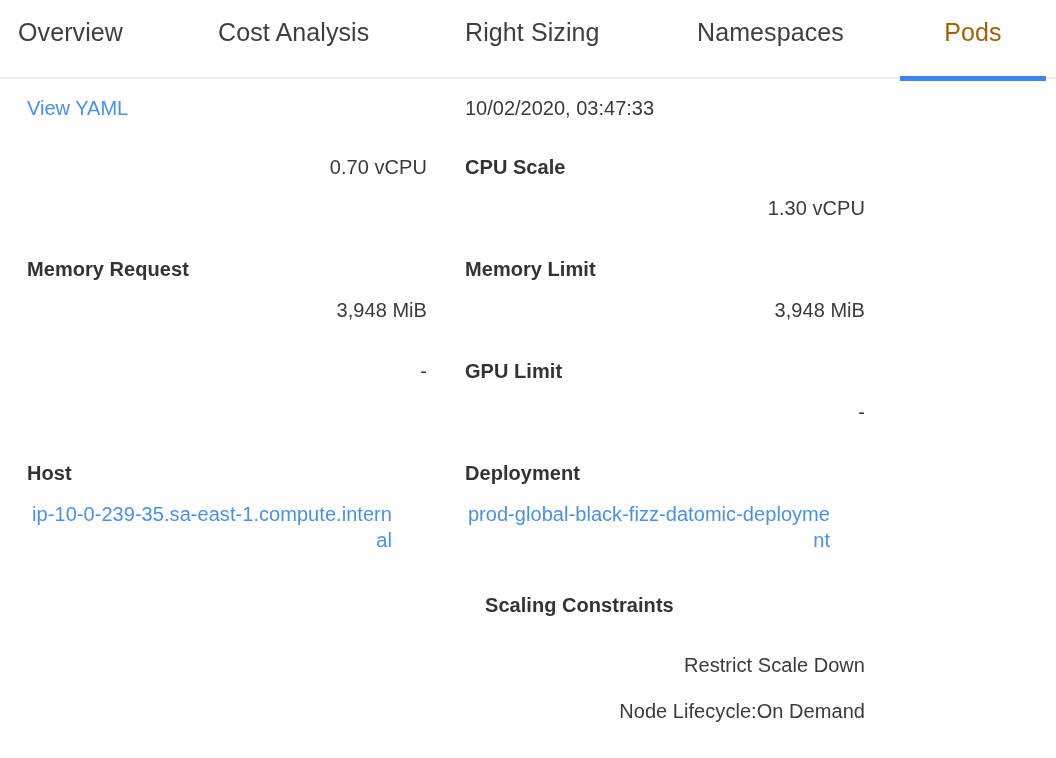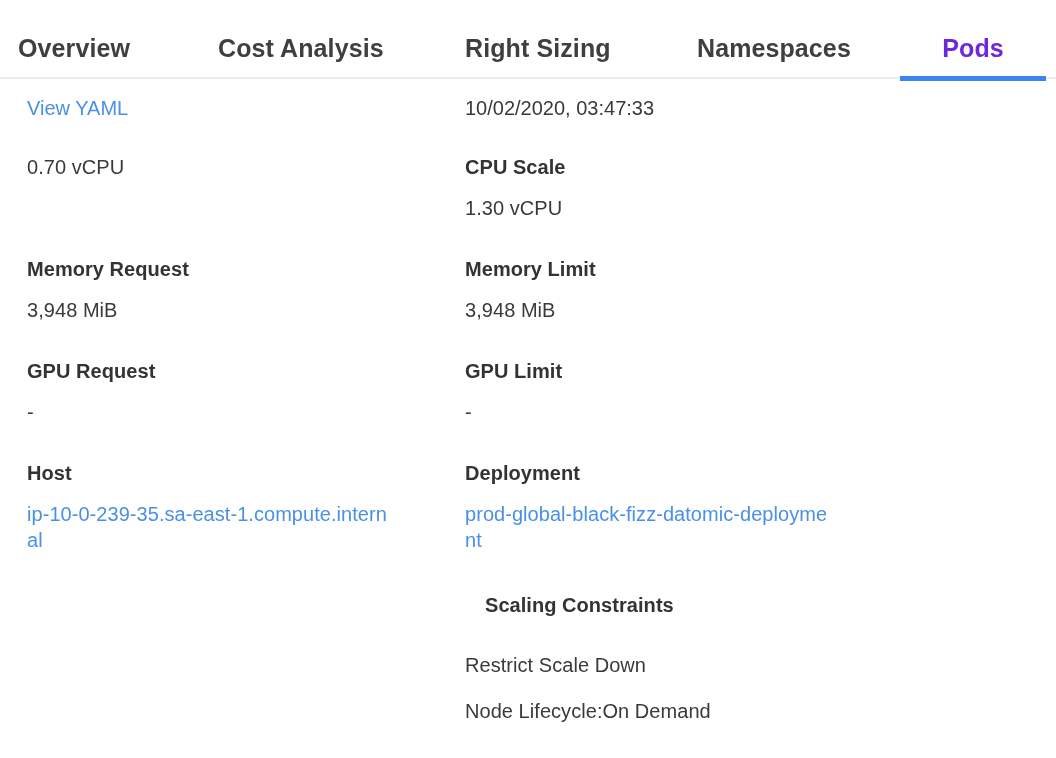--- a/index.html
+++ b/index.html
@@ -25,35 +25,35 @@
     border-bottom: 2px solid #ececec;
     display: block;
     width: 100%;
   }
   .tab {
     position: absolute;
     top: 0;
     height: 79px;
     box-sizing: border-box;
     display: flex;
-    align-items: center;
+    align-items: flex-start;
     padding-top: 17px;
     font-size: 25px;
     line-height: 30px;
-    font-weight: 700;
+    font-weight: 400;
     color: #3f3f3f;
     letter-spacing: 0.1px;
     cursor: pointer;
     background: transparent;
     border: none;
     white-space: nowrap;
     font-family: "Liberation Sans", sans-serif;
   }
   .tab.active {
-    color: #6d28d9;
+    color: #a16207;
   }
   .tab .tab-underline {
     position: absolute;
     left: 0;
     right: 0;
     bottom: -2px;
     height: 5px;
     background: #3b84f2;
     display: none;
   }
@@ -88,20 +88,21 @@
     font-weight: 700;
     color: #333333;
     letter-spacing: 0.05px;
   }
   .field-value {
     font-size: 20px;
     line-height: 26px;
     font-weight: 400;
     color: #3a3a3a;
     letter-spacing: 0.05px;
+    text-align: right;
   }
   .field-value.link {
     color: #4a90e8;
     cursor: pointer;
     word-break: break-all;
     max-width: 365px;
   }
 
   .plain-link {
     font-size: 20px;
@@ -168,21 +169,20 @@
     <div class="field r-cpu" style="position:absolute;left:0;width:100%;">
       <div class="field-value">0.70 vCPU</div>
     </div>
 
     <div class="field r-mem" style="position:absolute;left:0;width:100%;">
       <div class="field-label">Memory Request</div>
       <div class="field-value">3,948 MiB</div>
     </div>
 
     <div class="field r-gpu" style="position:absolute;left:0;width:100%;">
-      <div class="field-label">GPU Request</div>
       <div class="field-value">-</div>
     </div>
 
     <div class="field r-host" style="position:absolute;left:0;width:100%;">
       <div class="field-label">Host</div>
       <div class="field-value link">ip-10-0-239-35.sa-east-1.compute.internal</div>
     </div>
 
   </div>
 

